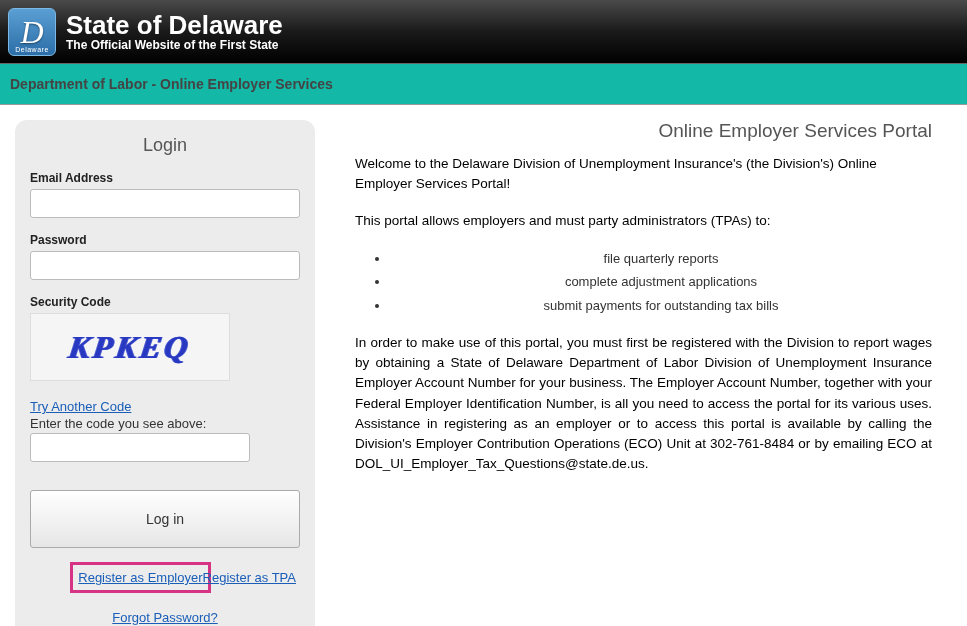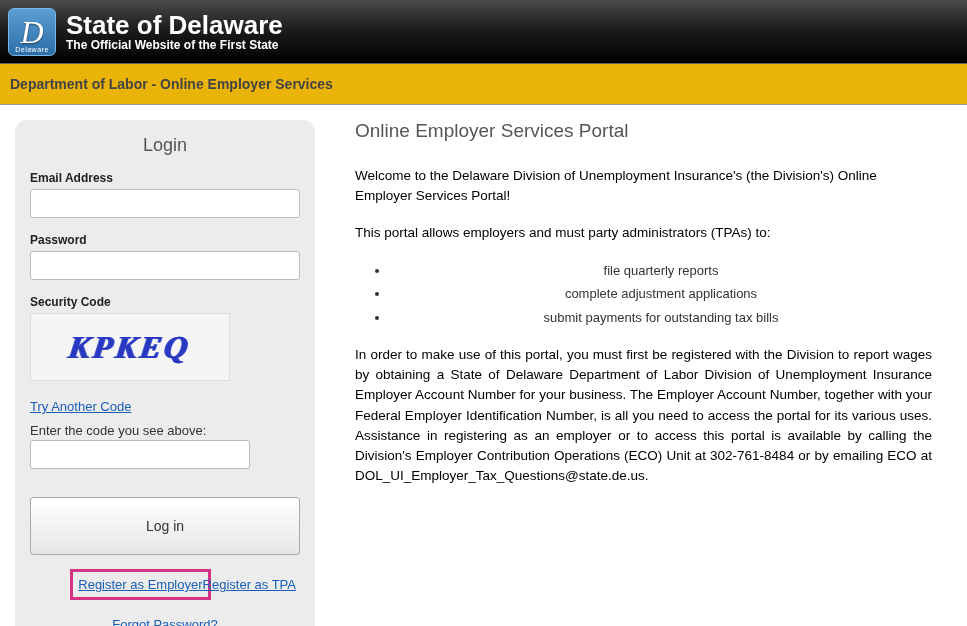--- a/index.html
+++ b/index.html
@@ -47,21 +47,21 @@
       font-weight: bold;
       line-height: 1.1;
     }
     .banner-subtitle {
       font-size: 12px;
       font-weight: bold;
       margin-top: -2px;
     }
     
     .dept-bar {
-      background: #eab308;
+      background: #14b8a6;
       padding: 12px 10px;
       font-size: 14px;
       font-weight: bold;
       color: #444;
       border-bottom: 1px solid #999;
     }
     
     .content-area {
       display: flex;
       padding: 15px;
@@ -124,21 +124,21 @@
       color: #1a5eb8;
       text-decoration: underline;
       font-size: 13px;
       cursor: pointer;
     }
     .try-code { display: inline-block; margin-top: 18px; }
     .enter-code-label {
       font-size: 13px;
       color: #333;
       display: block;
-      margin-top: 9px;
+      margin-top: 2px;
     }
     .code-input {
       width: 220px;
       padding: 6px;
       font-size: 13px;
       border: 1px solid #bbb;
       border-radius: 3px;
       background: #fff;
       margin-top: 2px;
     }
@@ -167,25 +167,25 @@
     .forgot-wrap {
       text-align: center;
       margin-top: 25px;
     }
     
     .main-content {
       flex: 1;
       padding-right: 20px;
     }
     .portal-title {
-      text-align: left;
+      text-align: right;
       font-size: 19px;
       color: #555;
       font-weight: normal;
-      margin-bottom: 24px;
+      margin-bottom: 12px;
     }
     .para {
       font-size: 13.5px;
       color: #000000;
       line-height: 1.5;
       margin-bottom: 16px;
     }
     .para.justify { text-align: justify; }
     .bullet-list {
       margin-left: 35px;

